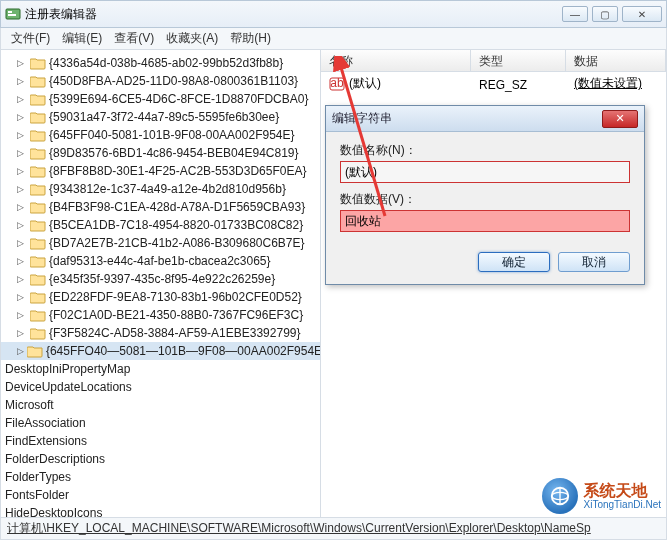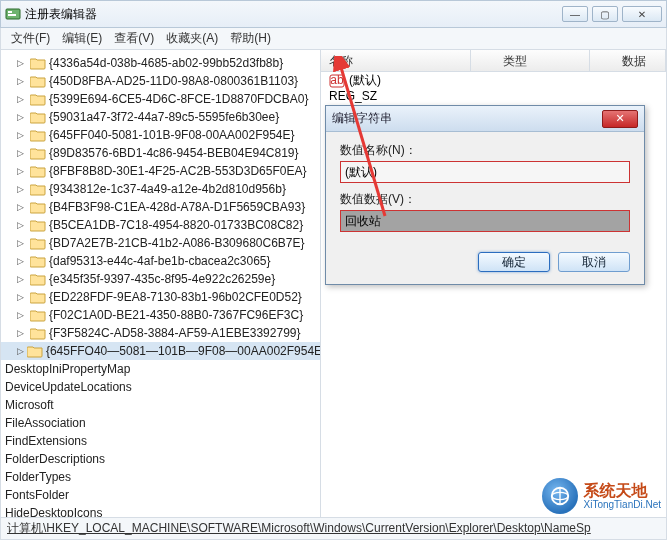--- a/index.html
+++ b/index.html
@@ -26,42 +26,42 @@
 .tree-row { display:flex; align-items:center; height:18px; padding-left:16px; white-space:nowrap; }
 .tree-row .twisty { width:10px; color:#555; font-size:9px; }
 .tree-row .folder { width:16px; height:14px; margin:0 3px; display:inline-block;}
 .tree-row .folder svg{width:16px;height:14px;}
 .tree-row .label { color:#222; }
 .tree-row.selected { background:#d6e5f3; }
 .tree-row.plain { padding-left:4px; }
 
 
 .list { flex:1; background:#fff; position:relative; }
-.list-header { height:22px; background:linear-gradient(#fdfdfd,#ececec); border-bottom:1px solid #d6dde5; display:flex;gap:24px;}
+.list-header { height:22px; background:linear-gradient(#fdfdfd,#ececec); border-bottom:1px solid #d6dde5; display:flex;}
 .list-header .col { border-right:1px solid #d6dde5; padding:3px 8px; color:#333;}
 .col-name{ width:150px;} .col-type{width:95px;} .col-data{flex:1;}
-.list-row { display:flex; height:20px; align-items:flex-start;flex-direction:column;}
+.list-row { display:flex; height:20px; align-items:flex-end;}
 .list-row .c{ padding:0 8px;}
 .list-row .c.name{width:150px; display:flex;align-items:center;gap:4px;}
 .list-row .c.type{width:95px;}
 .list-row .c.data{flex:1;text-decoration:underline;}
 .val-icon{width:16px;height:16px;display:inline-flex;align-items:center;justify-content:center;}
 .val-icon svg{width:16px;height:16px;}
 
 
 .statusbar { height:22px; border:1px solid #d6dde5; border-top:none; background:#f4f7fa; display:flex; align-items:center; padding:0 6px; color:#333; white-space:nowrap; overflow:hidden;text-decoration:underline;}
 
 
 .dialog { position:absolute; left:325px; top:105px; width:320px; background:#f0f0f0; border:1px solid #6f8ba8; box-shadow:2px 2px 6px rgba(0,0,0,0.25);}
 .dlg-title { height:26px; background:linear-gradient(#eaf2fb,#cdddee); border-bottom:1px solid #a7bdd3; display:flex; align-items:center; padding:0 6px; font-size:12px; color:#223;}
 .dlg-title .t{flex:1;}
 .dlg-close{ width:36px; height:18px; background:linear-gradient(#e57373,#c62828); border:1px solid #8e1b1b; border-radius:2px; color:#fff; display:flex;align-items:center;justify-content:center;font-size:11px;}
 .dlg-body{ padding:10px 14px 4px;}
 .field-lbl{ color:#222; margin-bottom:2px;}
-.txt-input{ width:100%; height:22px; border:1px solid #a7bdd3; background:#a3a3a3; padding:2px 4px; margin-bottom:8px;}
+.txt-input{ width:100%; height:22px; border:1px solid #a7bdd3; background:#fca5a5; padding:2px 4px; margin-bottom:8px;}
 .txt-input.hl{ border:1px solid #c33; }
 .txt-input.ro{ background:#f6f6f6;}
 .dlg-foot{ display:flex; justify-content:flex-end; gap:8px; padding:8px 14px 12px;}
 .dlg-btn{ width:72px; height:20px; border:1px solid #6f9dcf; background:linear-gradient(#f4faff,#cfe3f6); border-radius:3px; display:flex;align-items:center;justify-content:center; color:#123;}
 .dlg-btn.primary{ border:1px solid #2b6dbf; box-shadow:0 0 3px rgba(50,120,200,0.6);}
 
 
 .arrow{ position:absolute; left:330px; top:56px; pointer-events:none;}
 .arrow svg{ width:80px; height:170px; }
 

